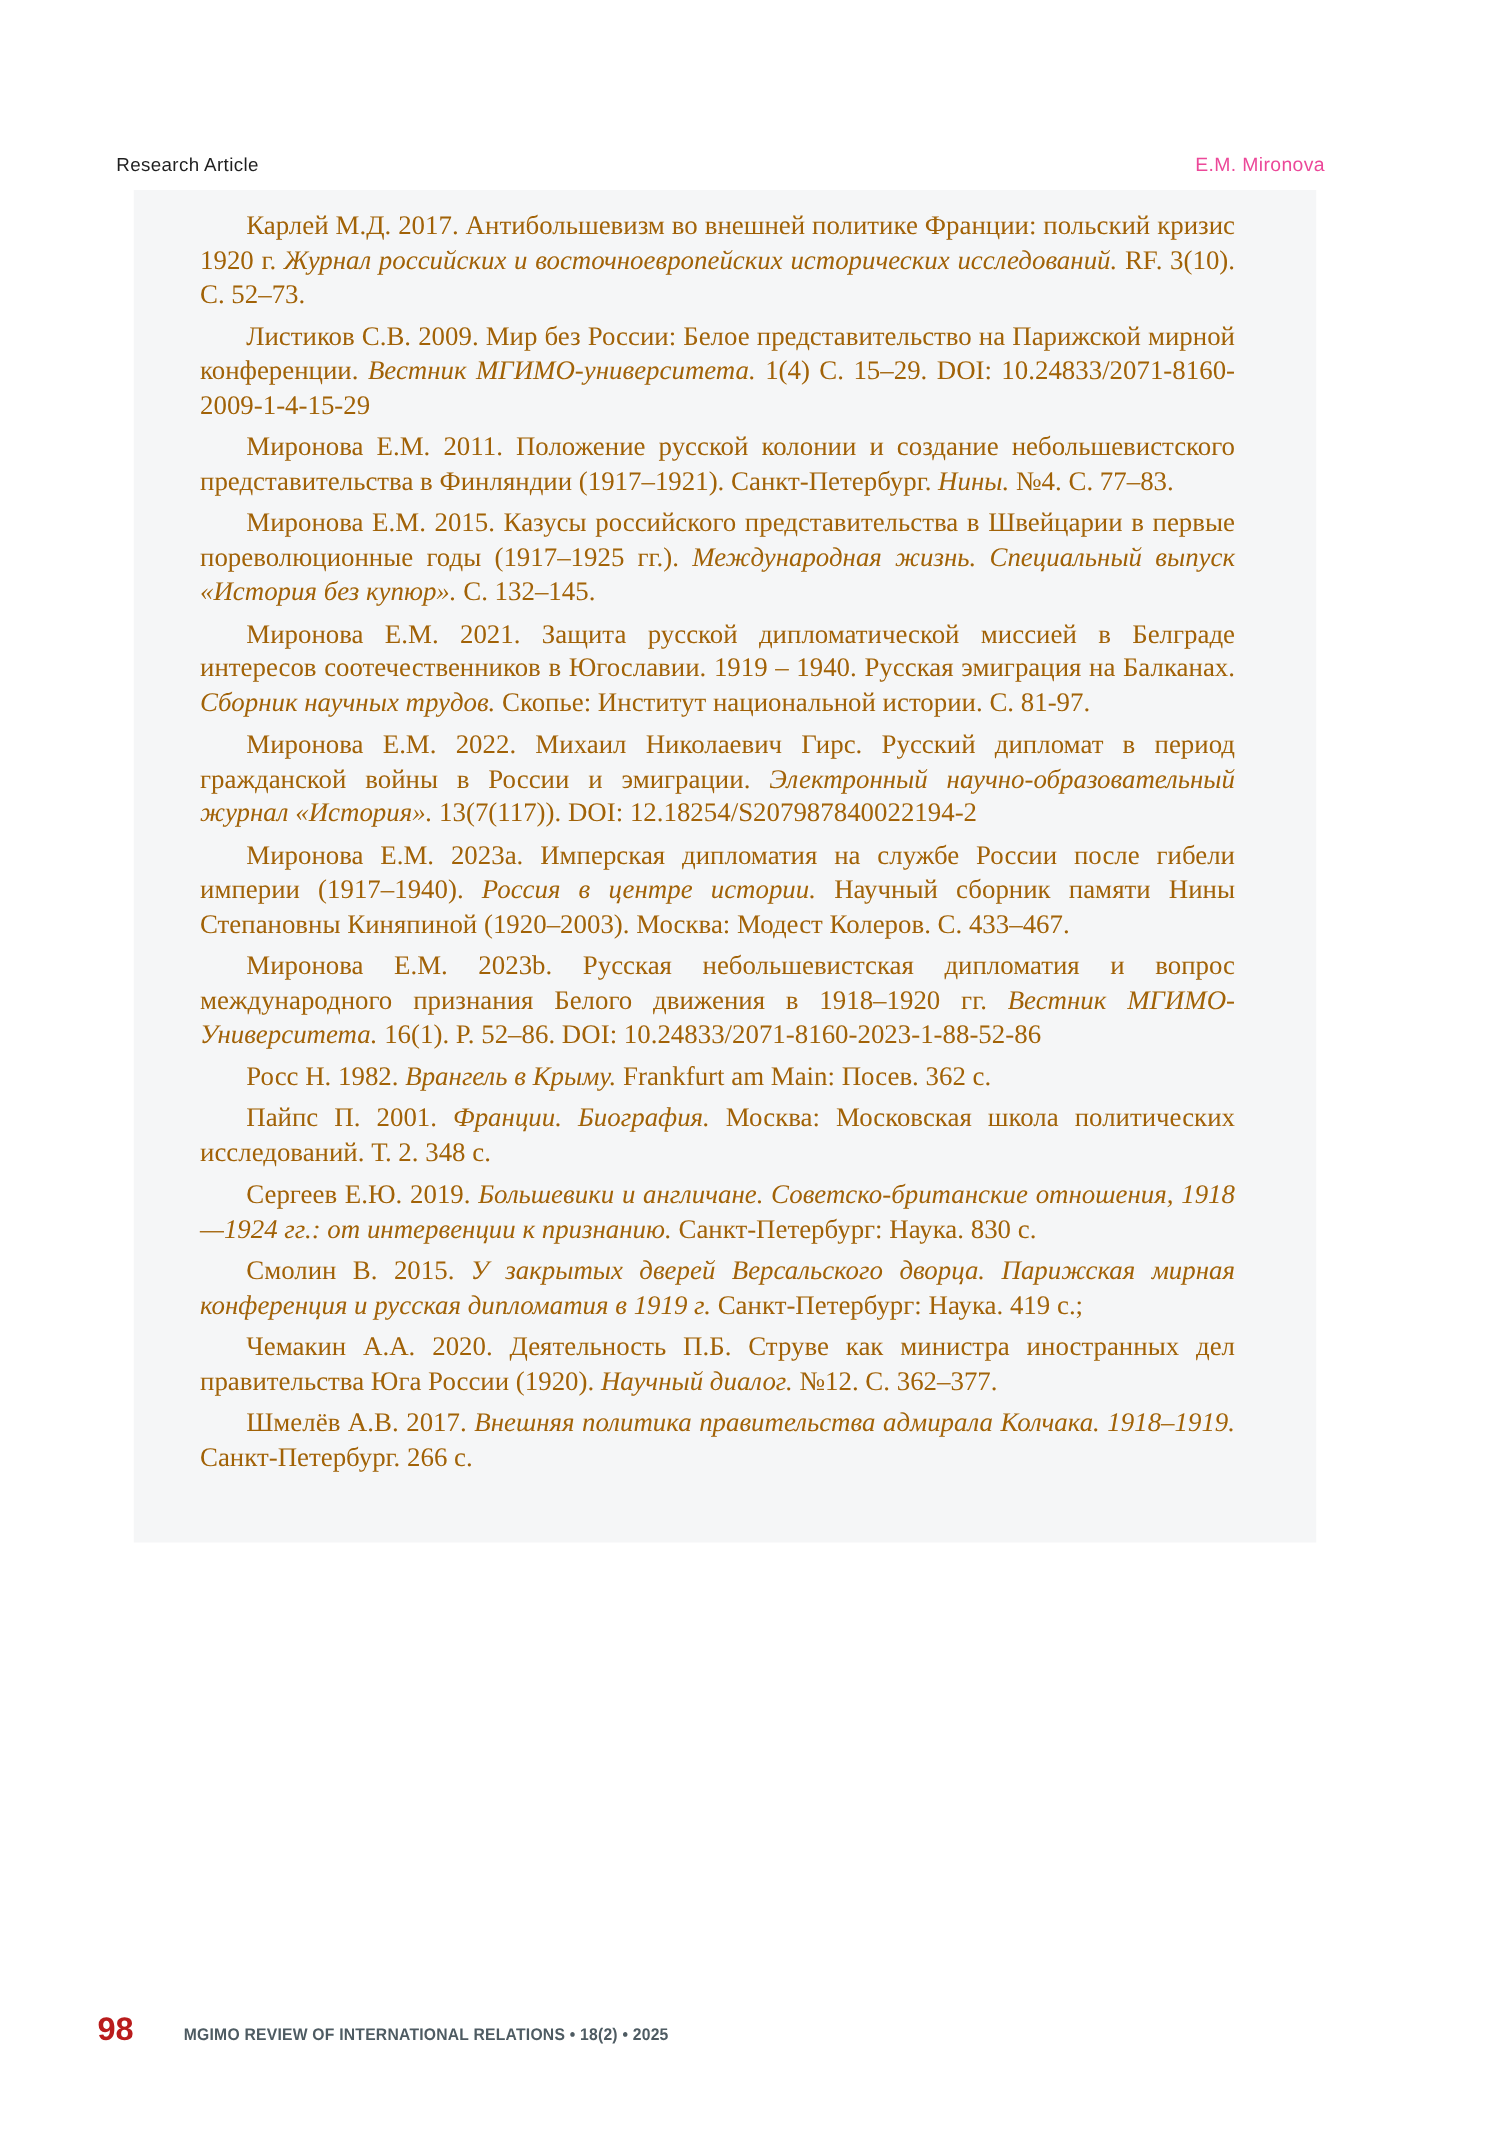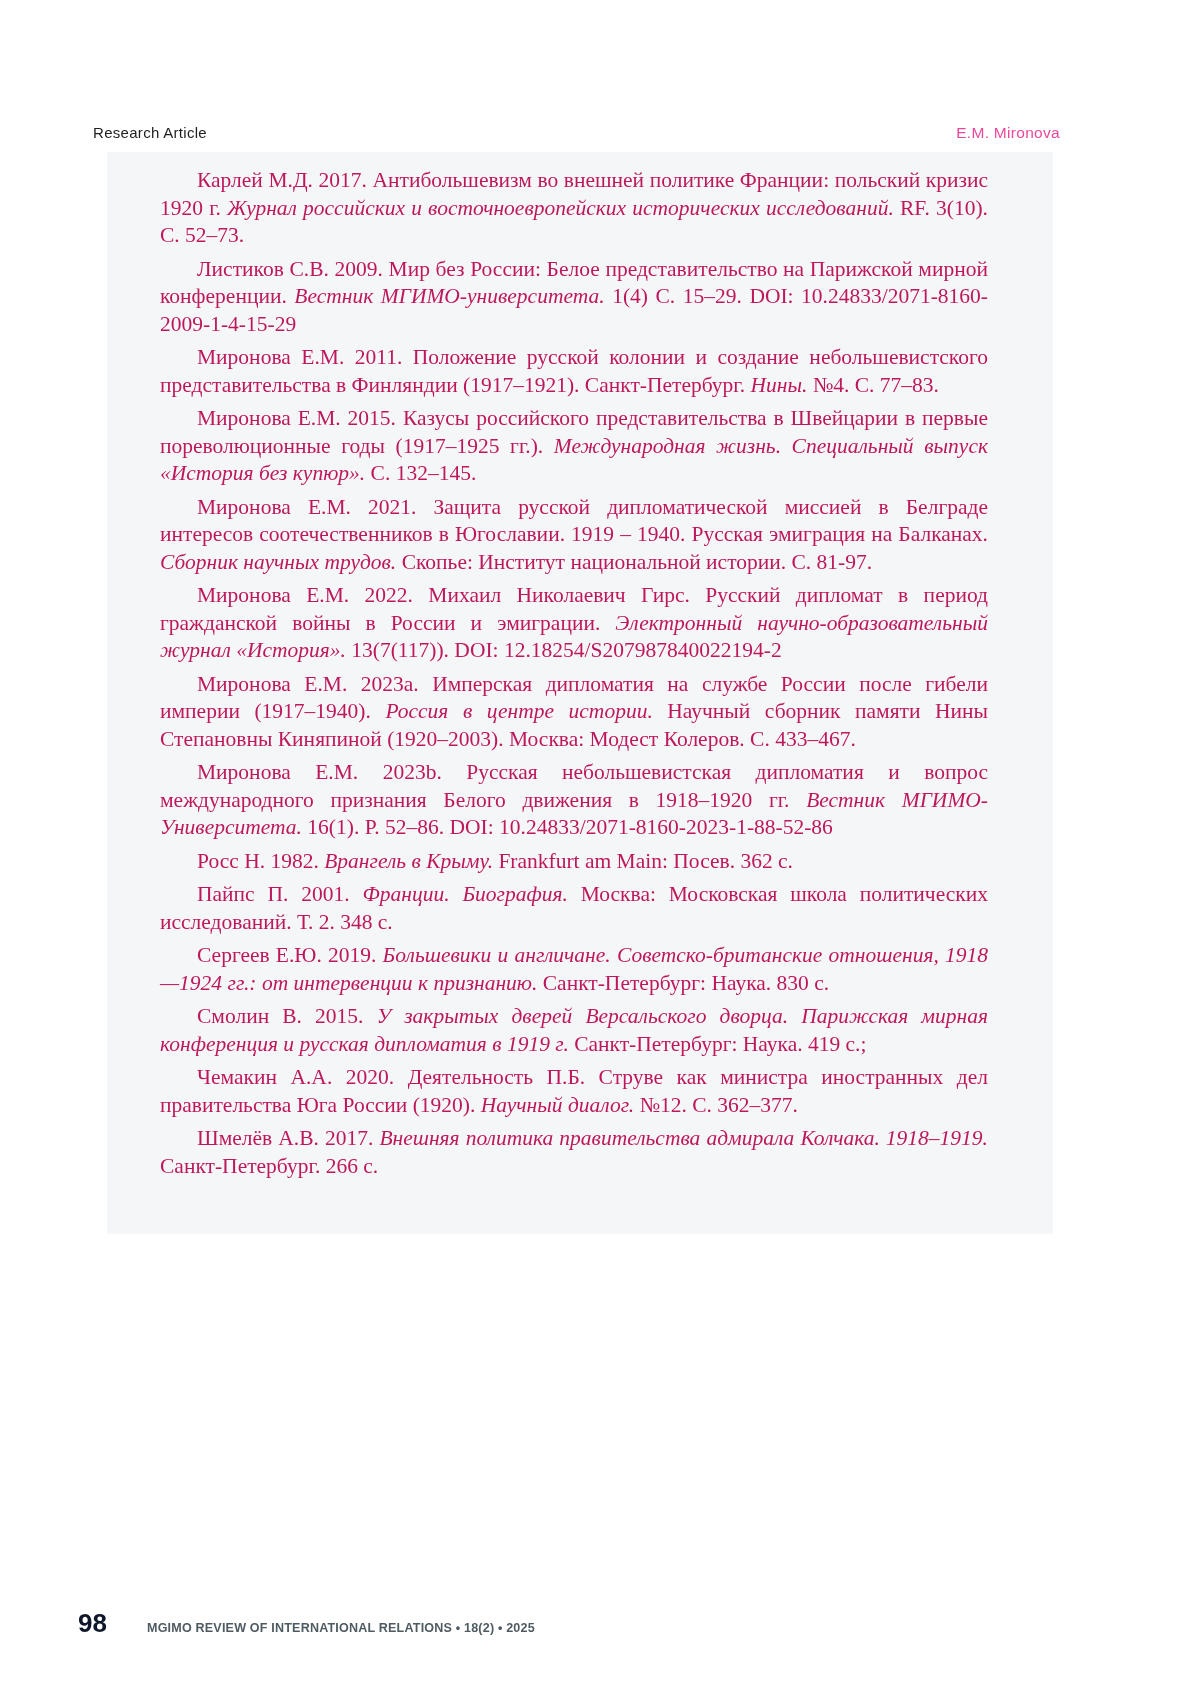--- a/index.html
+++ b/index.html
@@ -49,21 +49,21 @@
 
   .references-list {
     width: 100%;
   }
   .references-list p.ref {
     margin: 0 0 6px 0;
     font-size: 21.5px;
     line-height: 27.5px;
     text-align: justify;
     text-indent: 37px;
-    color: #be185d;
+    color: #a16207;
     hyphens: auto;
     -webkit-hyphens: auto;
   }
   .references-list p.ref:last-child {
     margin-bottom: 16px;
   }
   .references-list .it {
     font-style: italic;
   }
 
@@ -72,21 +72,21 @@
     position: absolute;
     left: 78px;
     top: 1608px;
     display: flex;
     align-items: baseline;
   }
   .page-footer .page-number {
     font-family: "Liberation Sans", sans-serif;
     font-weight: bold;
     font-size: 26px;
-    color: #0f172a;
+    color: #b91c1c;
   }
   .page-footer .journal-title {
     font-family: "Liberation Sans", sans-serif;
     font-weight: bold;
     font-size: 13.5px;
     letter-spacing: 0.2px;
     color: #4e5b62;
     margin-left: 40px;
     display: inline-block;
     transform: scaleX(0.93);

